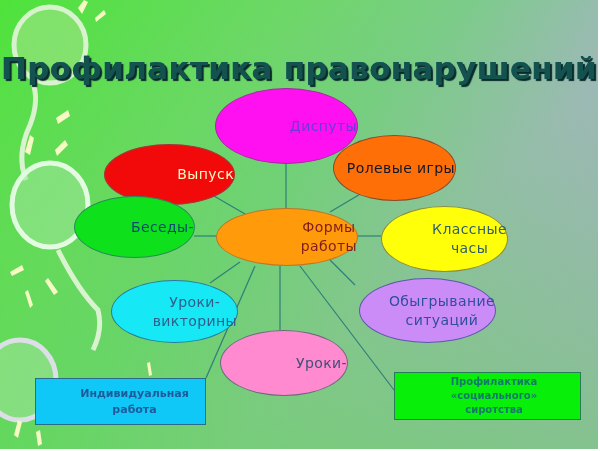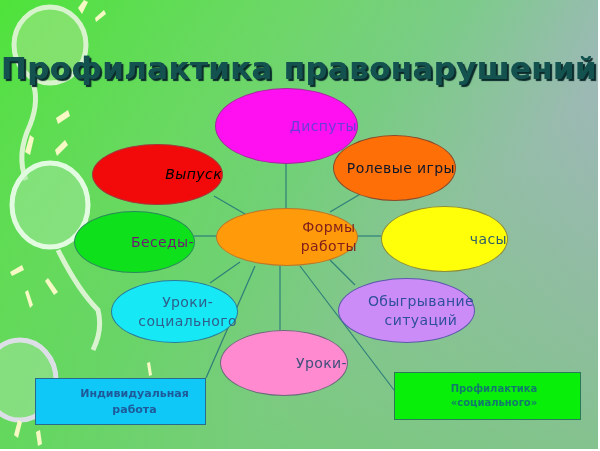--- a/index.html
+++ b/index.html
@@ -71,46 +71,47 @@
   </div>
 
   <div class="node" style="left:215px;top:88px;width:143px;height:76px;background:#ff10f0;border:1px solid #a02a9a;color:#6b3bd6;">
     <div>Диспуты</div>
   </div>
 
   <div class="node" style="left:333px;top:135px;width:123px;height:66px;background:#ff6f08;border:1px solid #8a4a2a;color:#0f172a;">
     <div>Ролевые игры</div>
   </div>
 
-  <div class="node" style="left:92px;top:144px;width:131px;height:61px;background:#f20a0a;border:1px solid #a03a3a;color:#000000;font-style:italic;">
+  <div class="node" style="left:104px;top:144px;width:131px;height:61px;background:#f20a0a;border:1px solid #a03a3a;color:#fef9c3;">
     <div>
         <div>Выпуск</div>
       </div>
   </div>
 
-  <div class="node" style="left:74px;top:211px;width:121px;height:62px;background:#0ee01c;border:1px solid #2a8a5a;color:#701a75;">
+  <div class="node" style="left:74px;top:196px;width:121px;height:62px;background:#0ee01c;border:1px solid #2a8a5a;color:#0c4a6e;">
     <div>
         <div>Беседы-</div>
       </div>
   </div>
 
   <div class="node" style="left:381px;top:206px;width:127px;height:66px;background:#ffff0a;border:1px solid #8a8a3a;color:#2f5f6a;">
     <div>
+        <div>Классные</div>
     <div>часы</div>
       </div>
   </div>
 
   <div class="node" style="left:111px;top:280px;width:127px;height:63px;background:#16e8f6;border:1px solid #2a7a9a;color:#2f5f8a;">
     <div>
         <div>Уроки-</div>
-    <div>социального</div>
+    <div>викторины</div>
       </div>
   </div>
 
-  <div class="node" style="left:338px;top:278px;width:137px;height:65px;background:#cc8cf8;border:1px solid #5a5aaa;color:#2f4f9a;">
+  <div class="node" style="left:359px;top:278px;width:137px;height:65px;background:#cc8cf8;border:1px solid #5a5aaa;color:#2f4f9a;">
     <div>
         <div>Обыгрывание</div>
     <div>ситуаций</div>
       </div>
   </div>
 
   <div class="node" style="left:220px;top:330px;width:128px;height:66px;background:#ff8ad0;border:1px solid #6a6a7a;color:#3f4f7a;">
     <div>
         <div>Уроки-</div>
       </div>
@@ -119,15 +120,16 @@
   <div class="box" style="left:35px;top:378px;width:171px;height:47px;background:#10c8f8;border:1px solid #2a6a8a;color:#1e5a9a;padding-left:28px;">
     <div>
         <div>Индивидуальная</div>
     <div>работа</div>
       </div>
   </div>
 
   <div class="box" style="left:394px;top:372px;width:187px;height:48px;background:#08f00a;border:1px solid #2a7a5a;color:#127a6a;font-size:10px;line-height:14px;padding-left:13px;">
     <div>
         <div>Профилактика «социального»</div>
+    <div>сиротства</div>
       </div>
   </div>
 </div>
 
 </body></html>

